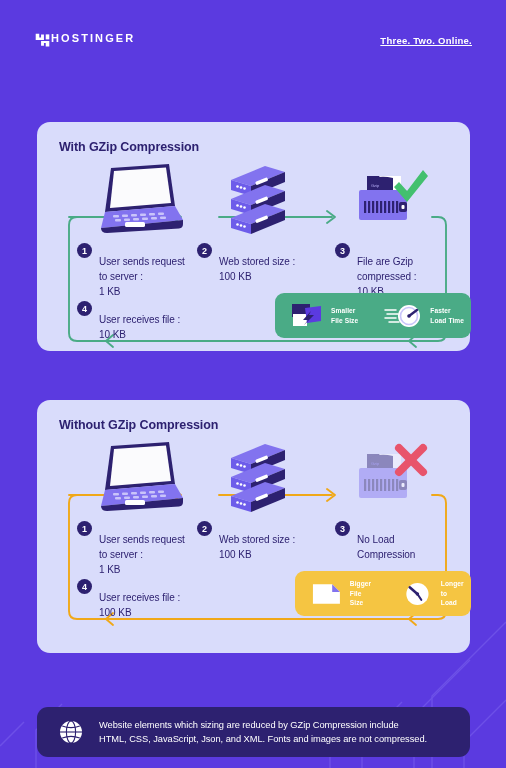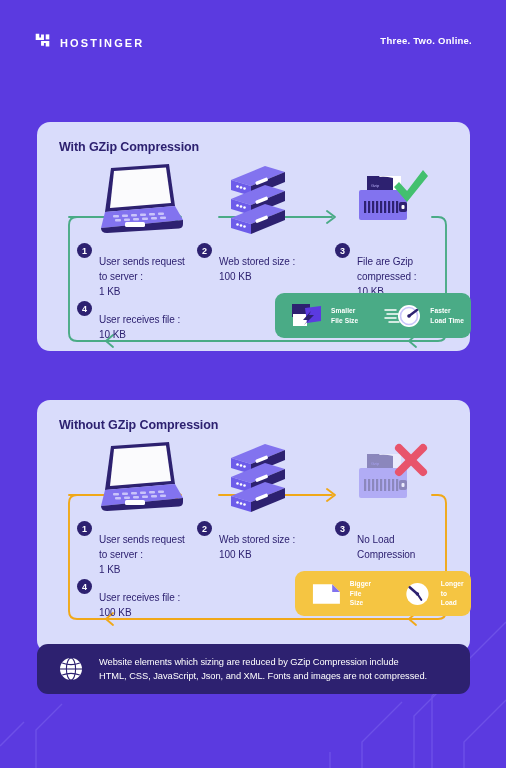--- a/index.html
+++ b/index.html
@@ -14,28 +14,28 @@
   }
   .bg-deco { position: absolute; inset: 0; pointer-events: none; z-index: 0; }
 
   .page { position: relative; z-index: 2; width: 506px; height: 768px; }
 
   
   .topbar {
     display: flex; align-items: center; justify-content: space-between;
     padding: 32px 34px 0 34px;
   }
-  .brand { display: flex; align-items: flex-end; gap: 9px; }
+  .brand { display: flex; align-items: flex-start; }
   .brand-mark { width: 17px; height: 17px; display: block; }
   .brand-name {
     color: #ffffff; font-size: 11px; font-weight: bold;
     letter-spacing: 2.1px;
   }
   .tagline {
-    color: #ffffff; font-size: 9.5px; font-weight: bold; letter-spacing: .25px;
+    color: #ffffff; font-size: 9.5px; font-weight: bold; letter-spacing: .25px; text-decoration: underline;
   }
   .page-title {
     color: #ffffff; font-size: 20.5px; font-weight: bold;
     padding: 26px 34px 0 34px; letter-spacing: -.2px;
   }
 
   
   .panel {
     position: absolute; left: 37px; width: 433px;
     background: #d9dcfb; border-radius: 13px;
@@ -100,21 +100,21 @@
     font-size: 6.6px; font-weight: bold; line-height: 1.5;
     white-space: pre-line; letter-spacing: .1px;
   }
   #result-green .result-label { color: #ffffff; }
   #result-yellow .result-label { color: #ffffff; }
   .result-item.a { margin-left: 16px; }
   .result-item.b { margin-left: 26px; }
 
   
   .footnote {
-    position: absolute; left: 37px; top: 644px; width: 433px; height: 50px;
+    position: absolute; left: 37px; top: 707px; width: 433px; height: 50px;
     background: #2d2170; border-radius: 11px;
     display: flex; align-items: center; gap: 14px; padding: 0 20px;
   }
   .footnote-text {
     color: #ffffff; font-size: 9.3px; line-height: 1.55;
     white-space: pre-line; letter-spacing: -.05px;
   }
 </style>
 </head>
 <body>

